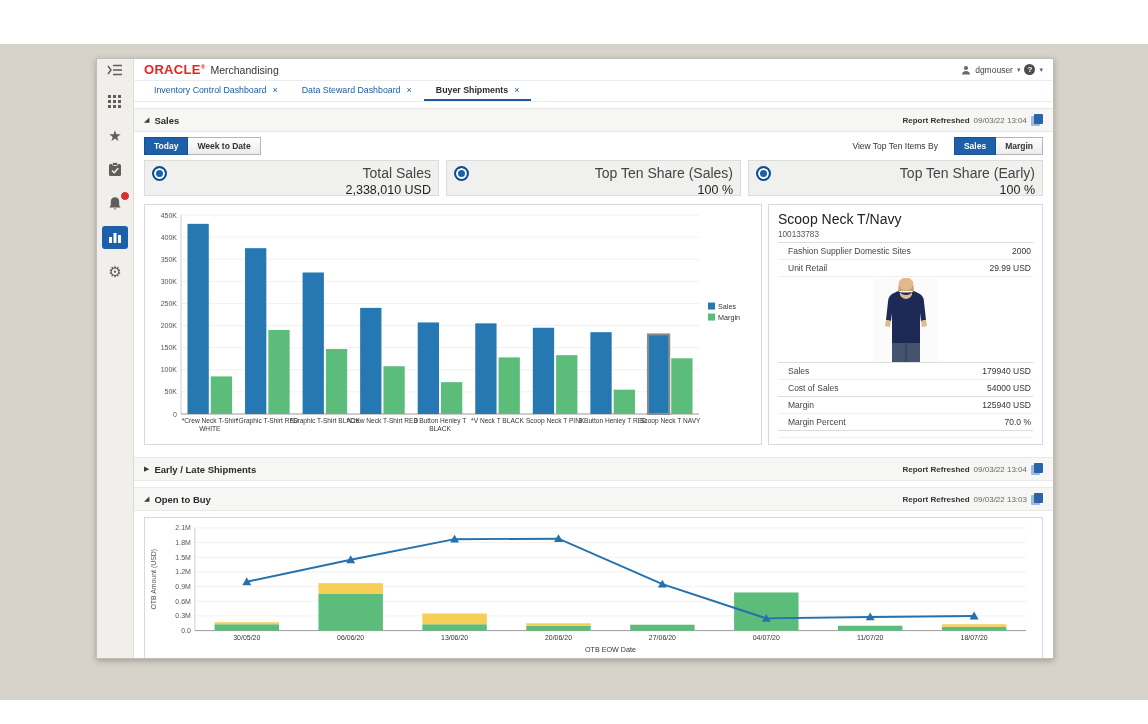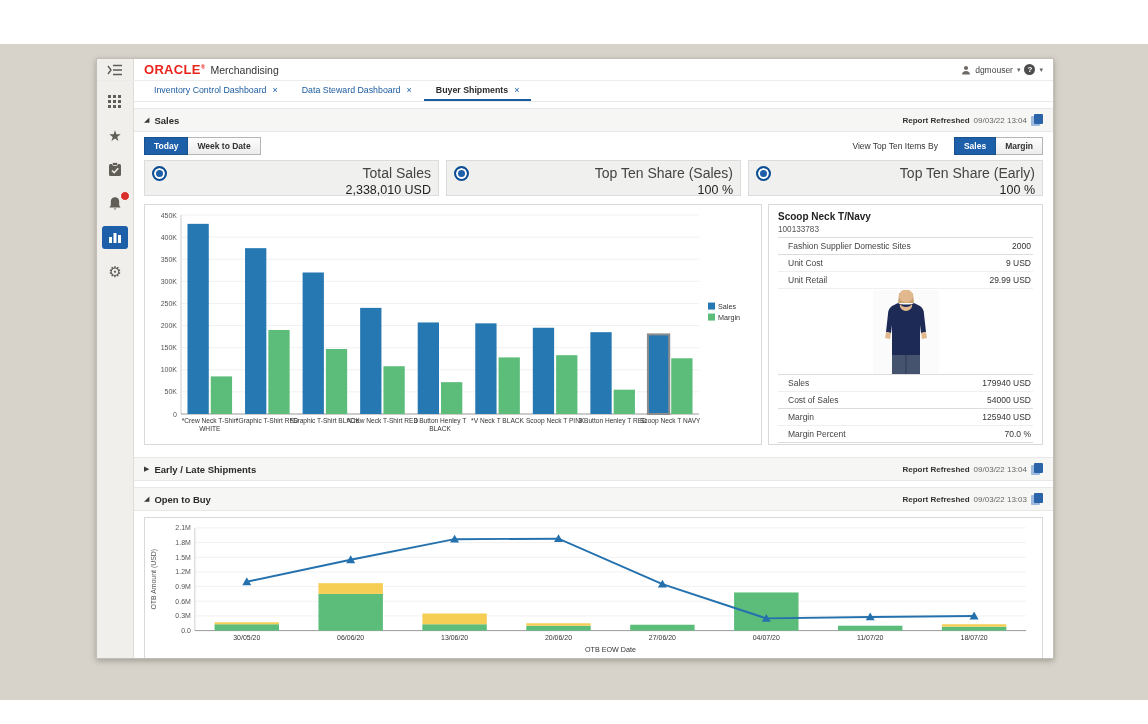--- a/index.html
+++ b/index.html
@@ -61,21 +61,21 @@
   .dot-icon{width:11px;height:11px;border-radius:50%;background:#1d5fa9;border:2px solid #0d4d94;
             box-shadow:inset 0 0 0 2px #fff;margin-top:1px}
   .tile-text{margin-left:auto;text-align:right}
   .tile-label{font-size:14px;color:#444;line-height:1.25}
   .tile-value{font-size:12.5px;color:#1e1e1e;line-height:1.15}
   
   .charts-row{display:flex;gap:6px;padding:0 10px;flex:0 0 auto}
   .card{background:#fff;border:1px solid #d9d9d9;box-sizing:border-box}
   .bar-card{width:618px;height:241px}
   .product-card{flex:1;height:241px;padding:6px 9px;font-size:8.5px;overflow:hidden}
-  .p-title{font-size:10px;font-weight:bold;color:#222}
+  .p-title{font-size:14px;font-weight:normal;color:#222}
   .p-id{font-size:8.2px;color:#555;margin:3px 0 4px}
   .prow{display:flex;justify-content:space-between;padding:3px 2px 3px 10px;border-bottom:1px solid #efefef}
   .prow .pl{color:#444}.prow .pv{color:#333}
   .pdivider{border-top:1px solid #dcdcdc;margin-top:-1px}
   .pimg{display:flex;justify-content:center;align-items:center;height:86px}
   
   .otb-card{margin:0 10px;height:162px;padding:2px 0 0}
   svg text{font-family:"Liberation Sans",sans-serif}
   .spacer6{height:6px;flex:0 0 6px}
 </style>
@@ -281,24 +281,20 @@
               <rect x="563" y="108.56" width="7" height="7" fill="#5cbd7b"></rect>
               <text x="573" y="115.06" font-size="7.2" fill="#333">Margin</text>
             </svg></div>
 
         <div class="card product-card">
           <div class="p-title">Scoop Neck T/Navy</div>
           <div class="p-id">100133783</div>
           <div class="prow pdivider">
             <span class="pl">Fashion Supplier Domestic Sites</span>
             <span class="pv">2000</span>
-          </div>
-          <div class="prow pdivider">
-            <span class="pl">Unit Cost</span>
-            <span class="pv">9 USD</span>
           </div>
           <div class="prow">
             <span class="pl">Unit Retail</span>
             <span class="pv">29.99 USD</span>
           </div>
           <div class="pimg">
             <svg width="66" height="84" viewBox="0 0 66 84">
               <rect x="0" y="0" width="66" height="84" fill="#fbfbfb"></rect>
               <path d="M26 4c0-3 14-3 14 0l1 9h-16z" fill="#c9a272"></path>
               <ellipse cx="33" cy="6" rx="7" ry="6.5" fill="#e2b98e"></ellipse>

